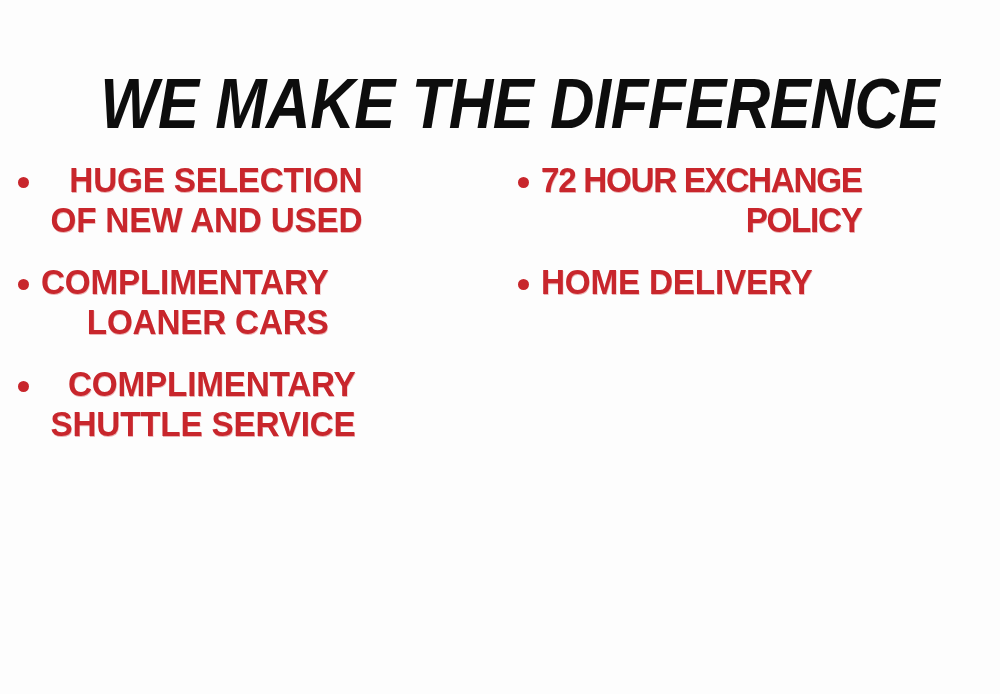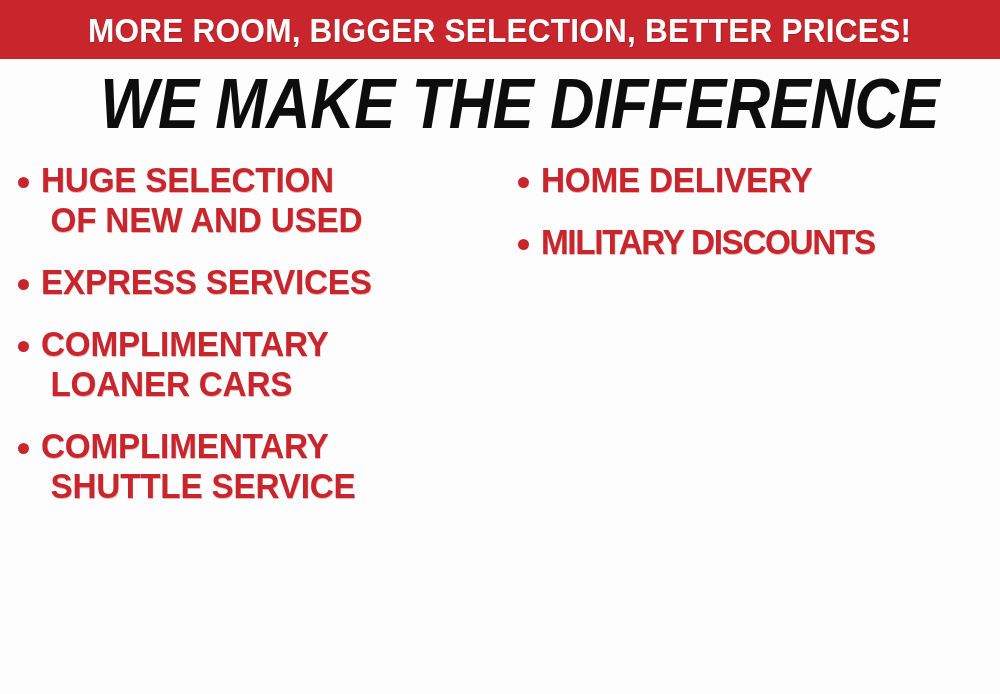--- a/index.html
+++ b/index.html
@@ -77,20 +77,21 @@
     position: relative;
     height: 100%;
   }
   .column.left  { width: 500px; padding-left: 18px; box-sizing: border-box; }
   .column.right { width: 500px; padding-left: 18px; box-sizing: border-box; }
 
   .bullet-item {
     display: flex;
     align-items: flex-start;
     margin-bottom: 22px;
+    text-align: right;
   }
   .bullet-dot {
     flex: 0 0 auto;
     width: 11px;
     height: 11px;
     border-radius: 50%;
     background: #c8262c;
     margin-top: 17px;
     margin-right: 12px;
   }
@@ -108,68 +109,61 @@
   
   .bullet-label .line2 { display: block; padding-left: 10px; }
 
   .tight { letter-spacing: -1.4px; }
 </style>
 </head>
 <body>
 
 <div id="poster">
 
-  <div id="banner">
-    <span id="banner-text">MORE ROOM, BIGGER SELECTION, BETTER PRICES!</span>
-  </div>
 
   <div id="headline">
     <span id="headline-text">WE MAKE THE DIFFERENCE</span>
   </div>
 
   <div id="columns">
 
     <div class="column left">
 
       <div class="bullet-item">
         <span class="bullet-dot"></span>
         <span class="bullet-label"><span>HUGE SELECTION</span><span class="line2">OF NEW AND USED</span></span>
       </div>
 
-      <div class="bullet-item">
-        <span class="bullet-dot"></span>
-        <span class="bullet-label"><span>EXPRESS SERVICES</span></span>
-      </div>
 
 
       <div class="bullet-item">
         <span class="bullet-dot"></span>
         <span class="bullet-label"><span>COMPLIMENTARY</span><span class="line2">LOANER CARS</span></span>
       </div>
 
       <div class="bullet-item">
         <span class="bullet-dot"></span>
         <span class="bullet-label"><span>COMPLIMENTARY</span><span class="line2">SHUTTLE SERVICE</span></span>
       </div>
 
     </div>
 
     <div class="column right">
 
+      <div class="bullet-item">
+        <span class="bullet-dot"></span>
+        <span class="bullet-label tight"><span>72 HOUR EXCHANGE</span><span class="line2" style="padding-left:0">POLICY</span></span>
+      </div>
 
       <div class="bullet-item">
         <span class="bullet-dot"></span>
         <span class="bullet-label"><span>HOME DELIVERY</span></span>
       </div>
 
 
-      <div class="bullet-item">
-        <span class="bullet-dot"></span>
-        <span class="bullet-label tight"><span>MILITARY DISCOUNTS</span></span>
-      </div>
 
 
 
     </div>
 
   </div>
 
 </div>
 
 </body></html>

